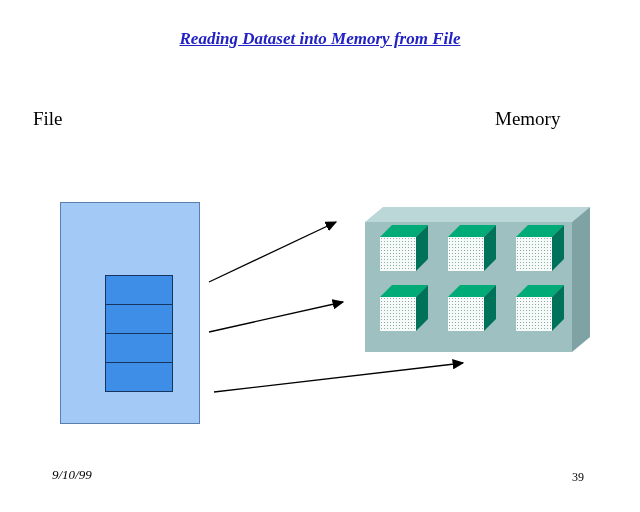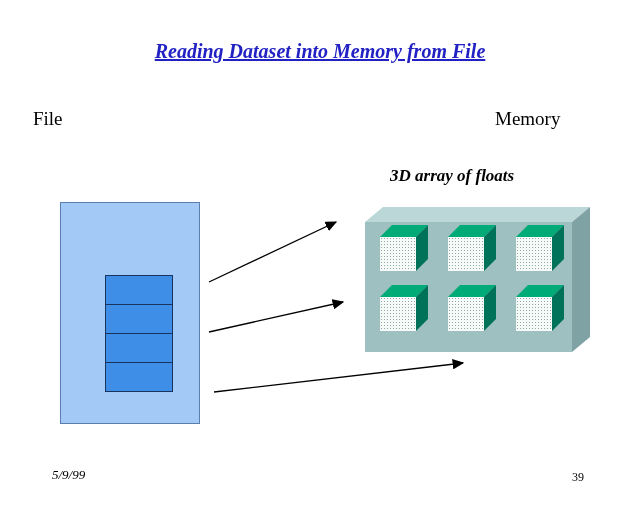--- a/index.html
+++ b/index.html
@@ -20,23 +20,23 @@
   html,body{background:#888;}
   .slide{
     position:relative;
     width:640px;height:512px;
     background:#ffffff;
     overflow:hidden;
     font-family:"Liberation Serif", serif;
     color:#000;
   }
   .title{
-    position:absolute;left:0;top:40px;width:100%;
+    position:absolute;left:0;top:29px;width:100%;
     text-align:center;
-    font-size:20px;font-weight:bold;font-style:italic;
+    font-size:17px;font-weight:bold;font-style:italic;
     color:var(--title);
     text-decoration:underline;
   }
   .lbl{position:absolute;font-size:19px;}
   .lbl-file{left:33px;top:108px;}
   .lbl-memory{left:495px;top:108px;}
   .caption{position:absolute;font-size:17px;font-weight:bold;font-style:italic;}
   .cap-left{left:44px;top:166px;}
   .cap-right{left:390px;top:166px;}
 
@@ -108,21 +108,20 @@
 </head>
 <body>
 
 <div class="slide">
 
   <div class="title">Reading Dataset into Memory from File</div>
 
   <div class="lbl lbl-file">File</div>
   <div class="lbl lbl-memory">Memory</div>
 
-  <div class="caption cap-right">3D array of floats</div>
 
   <div class="file-box">
     <div class="cell-stack">
         <div class="cell"></div>
         <div class="cell"></div>
         <div class="cell"></div>
         <div class="cell"></div>
       </div>
   </div>
 
@@ -142,16 +141,16 @@
     <defs>
       <marker id="ah" markerWidth="10" markerHeight="8" refX="8" refY="4" orient="auto">
         <path class="head" d="M0,0 L9,4 L0,8 z"></path>
       </marker>
     </defs>
     <line x1="209" y1="282" x2="336" y2="222" marker-end="url(#ah)"></line>
     <line x1="209" y1="332" x2="343" y2="302" marker-end="url(#ah)"></line>
     <line x1="214" y1="392" x2="463" y2="363" marker-end="url(#ah)"></line>
   </svg>
 
-  <div class="footer-date">5/9/99</div>
+  <div class="footer-date">9/10/99</div>
   <div class="footer-page">39</div>
 
 </div>
 
 </body></html>

